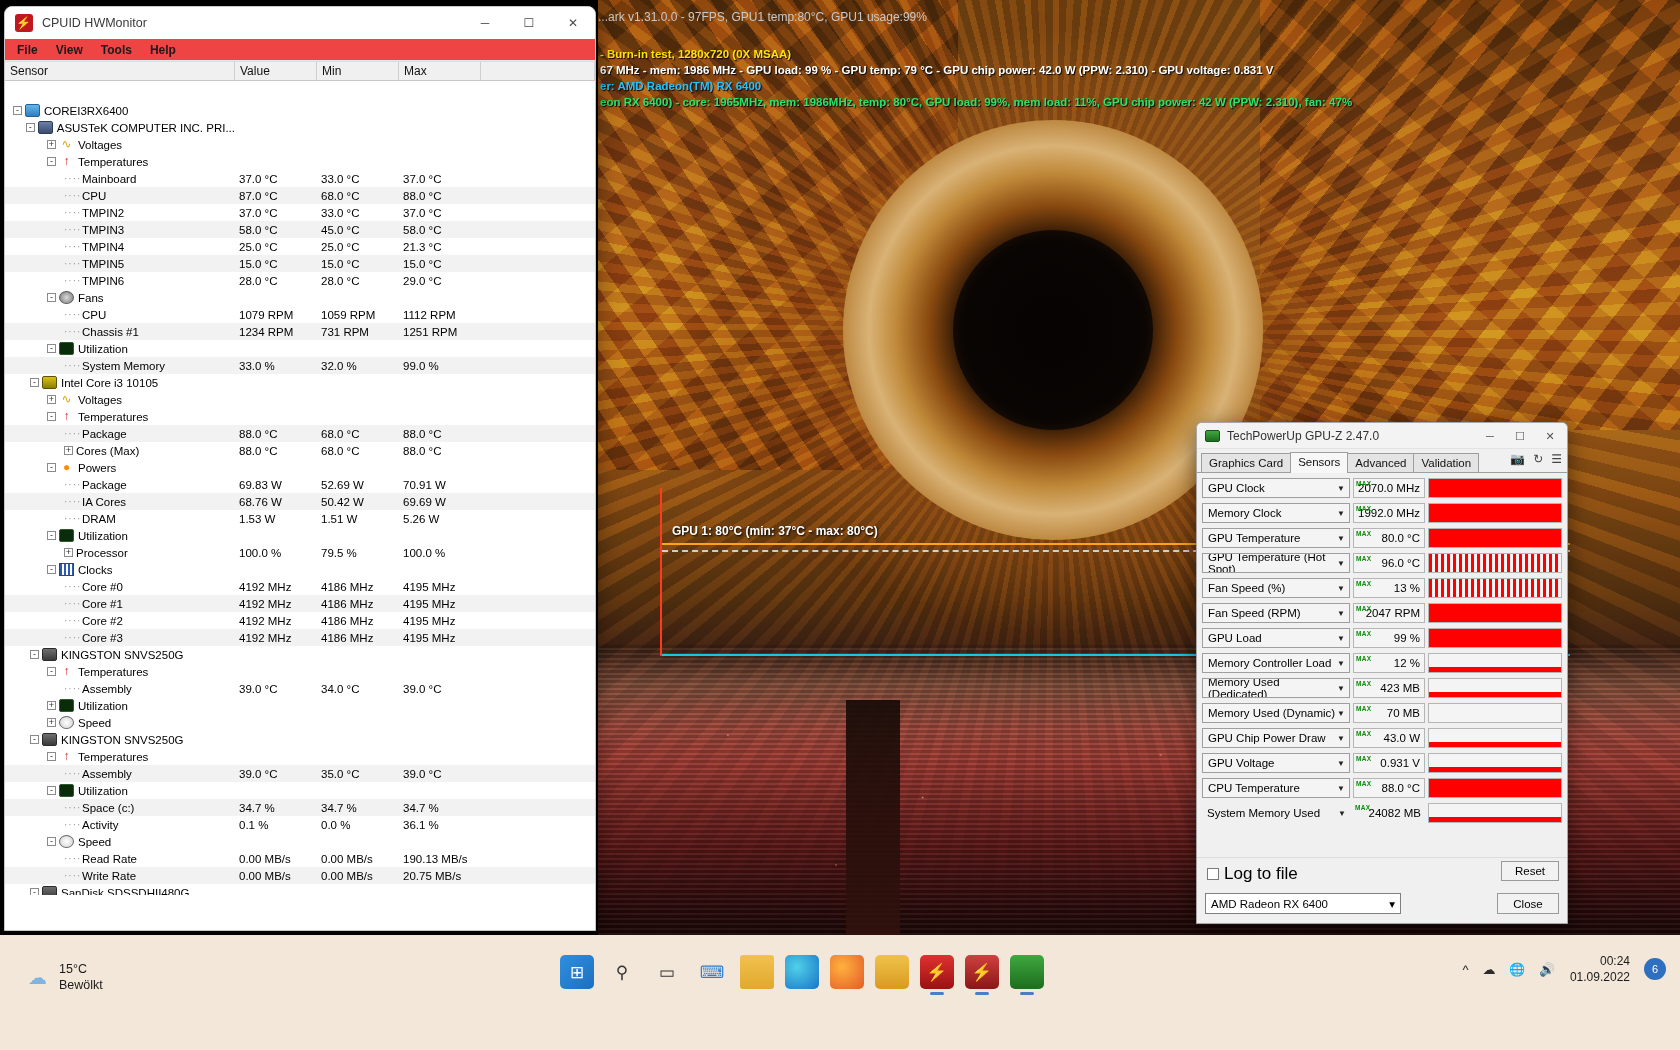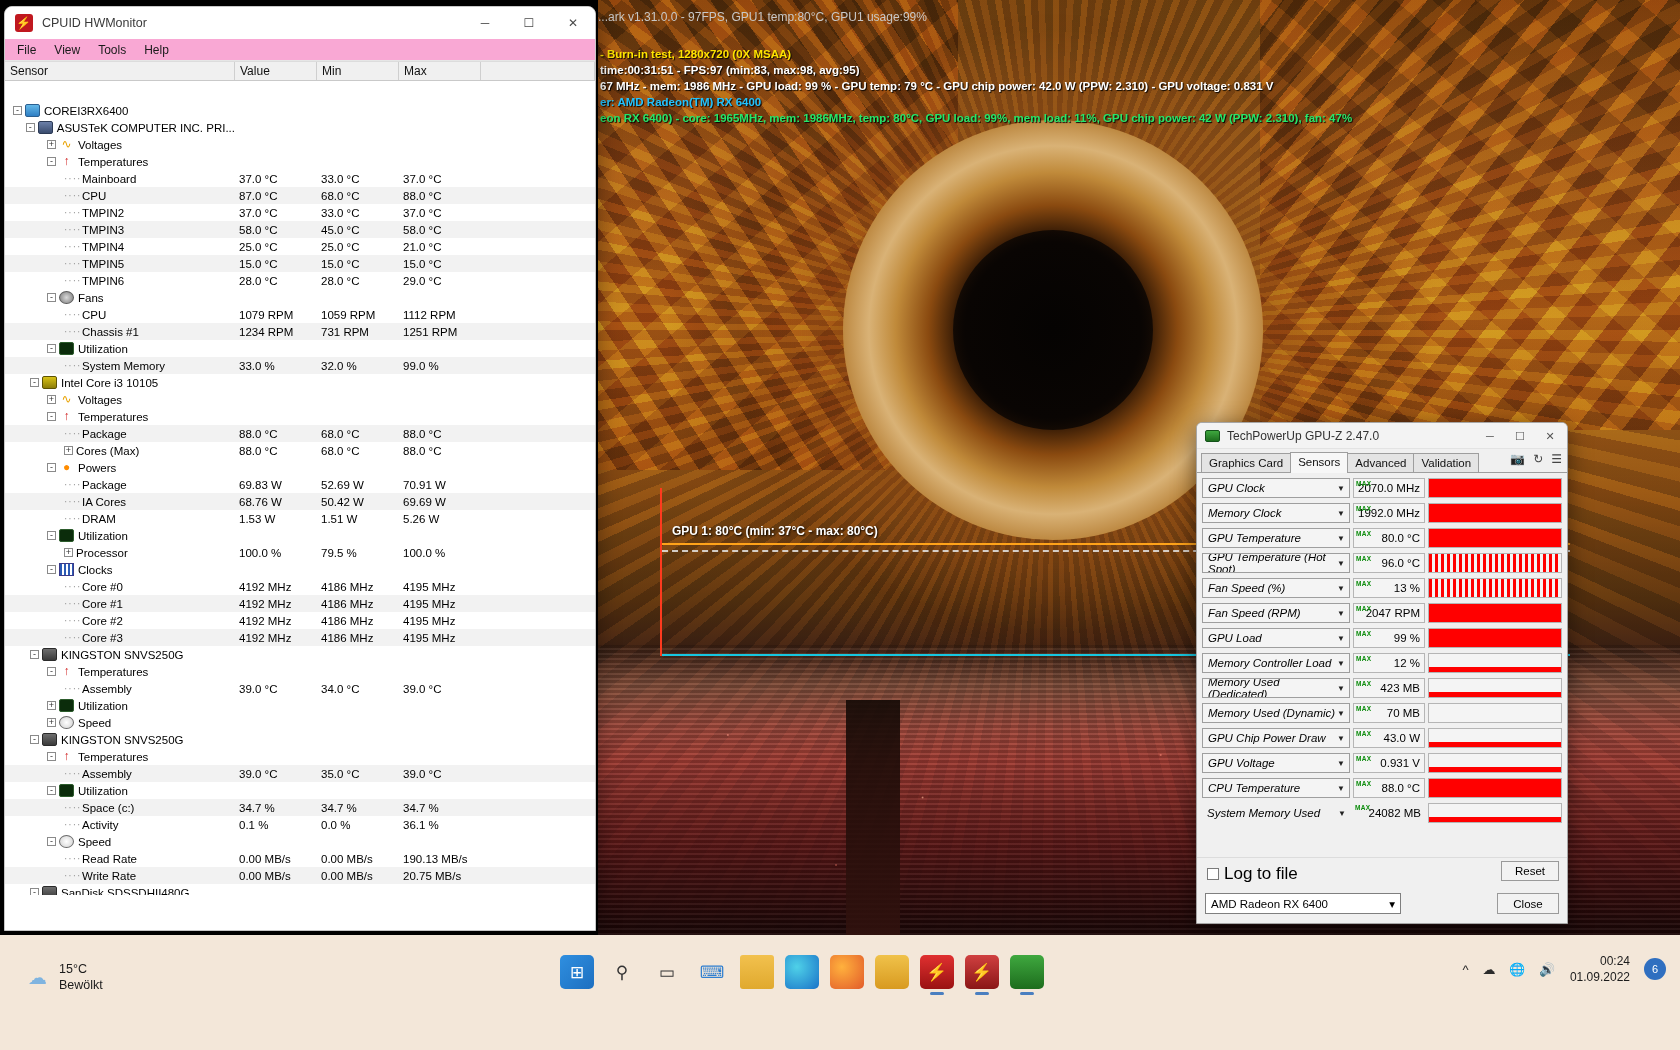--- a/index.html
+++ b/index.html
@@ -139,21 +139,21 @@
   #hwm-title-text { margin-left: 9px; font-size: 12.5px; color: #3a3a3a; }
   .wbtn {
     position: absolute; top: 0; width: 44px; height: 32px;
     display: flex; align-items: center; justify-content: center;
     font-size: 12px; color: #4a4a4a; cursor: default;
   }
   #hwm-min { right: 88px; } #hwm-max { right: 44px; } #hwm-close { right: 0; }
   #hwm-menu {
     height: 22px; display: flex; align-items: center; gap: 18px;
     padding: 0 12px; font-size: 12px; color: #1a1a1a;
-    border-bottom: 1px solid #e6e6e6; background: #f9a8d4;
+    border-bottom: 1px solid #e6e6e6; background: #ef4444; font-weight: bold;
   }
   #hwm-head {
     display: flex; height: 20px; background: #f0f0f0;
     border-top: 1px solid #dcdcdc; border-bottom: 1px solid #c9c9c9;
     font-size: 12px; color: #111;
   }
   #hwm-head div { padding-left: 5px; border-right: 1px solid #cfcfcf; line-height: 19px; }
   .col-sensor { width: 230px; } .col-val { width: 82px; }
   .col-min { width: 82px; } .col-max { width: 82px; } .col-rest { flex: 1; }
 
@@ -225,21 +225,21 @@
   }
   .gtab.active { background: #f7f7f7; padding-bottom: 5px; margin-bottom: -1px; }
   #gpuz-tabicons { position: absolute; right: 5px; top: 3px; display: flex; gap: 8px; }
   #gpuz-tabicons span { font-size: 12px; color: #444; }
 
   #gpuz-rows { padding: 4px 5px 0 5px; background: #f0f0f0; }
   .grow { display: flex; align-items: center; height: 22px; margin-bottom: 3px; }
   .gsel {
     width: 148px; height: 20px; background: #f4f4f4; border: 1px solid #9e9e9e;
     display: flex; align-items: center; justify-content: space-between;
-    padding: 0 4px 0 5px; font-size: 11.5px; color: #000; overflow: hidden; font-style: italic;
+    padding: 0 4px 0 5px; font-size: 11.5px; color: #000; overflow: hidden;
   }
   .gsel .arr { font-size: 8px; color: #222; }
   .gval {
     width: 72px; height: 20px; background: #f4f4f4; border: 1px solid #b5b5b5;
     margin-left: 3px; position: relative;
     display: flex; align-items: center; justify-content: flex-end;
     padding-right: 4px; font-size: 11.5px; color: #000;
   }
   .gval .maxtag {
     position: absolute; left: 2px; top: 1px;
@@ -342,21 +342,20 @@
       <div class="gline gline-dash"></div>
       <div class="gline gline-cyan"></div>
     </div>
     <div id="osd-graph-label">GPU 1: 80°C (min: 37°C - max: 80°C)</div>
   </div>
 
   <div id="render-caption">...ark v1.31.0.0 - 97FPS, GPU1 temp:80°C, GPU1 usage:99%</div>
 
   <div id="osd-text">
     <div class="l l-yellow" style="color: rgb(255, 228, 0);">- Burn-in test, 1280x720 (0X MSAA)</div>
-    <div class="l l-white" style="color: rgb(255, 255, 255);">time:00:31:51 - FPS:97 (min:83, max:98, avg:95)</div>
     <div class="l l-white" style="color: rgb(255, 255, 255);">67 MHz - mem: 1986 MHz - GPU load: 99 % - GPU temp: 79 °C - GPU chip power: 42.0 W (PPW: 2.310) - GPU voltage: 0.831 V</div>
     <div class="l l-cyan" style="color: rgb(34, 195, 255);">er: AMD Radeon(TM) RX 6400</div>
     <div class="l l-green" style="color: rgb(37, 230, 106);">eon RX 6400) - core: 1965MHz, mem: 1986MHz, temp: 80°C, GPU load: 99%, mem load: 11%, GPU chip power: 42 W (PPW: 2.310), fan: 47%</div>
   </div>
 
   <div id="hwm">
     <div id="hwm-title">
       <div id="hwm-icon">⚡</div>
       <div id="hwm-title-text">CPUID HWMonitor</div>
       <div class="wbtn" id="hwm-min">─</div>
@@ -462,21 +461,21 @@
           <div class="tcell num">58.0 °C</div>
         </div>
         <div class="trow">
           <div class="tlabel">
             <span class="indent" style="width: 59px;"></span>
             <span class="dots">····</span>
             <span>TMPIN4</span>
           </div>
           <div class="tcell num">25.0 °C</div>
           <div class="tcell num">25.0 °C</div>
-          <div class="tcell num">21.0 °C</div>
+          <div class="tcell num">21.3 °C</div>
         </div>
         <div class="trow alt">
           <div class="tlabel">
             <span class="indent" style="width: 59px;"></span>
             <span class="dots">····</span>
             <span>TMPIN5</span>
           </div>
           <div class="tcell num">15.0 °C</div>
           <div class="tcell num">15.0 °C</div>
           <div class="tcell num">15.0 °C</div>

